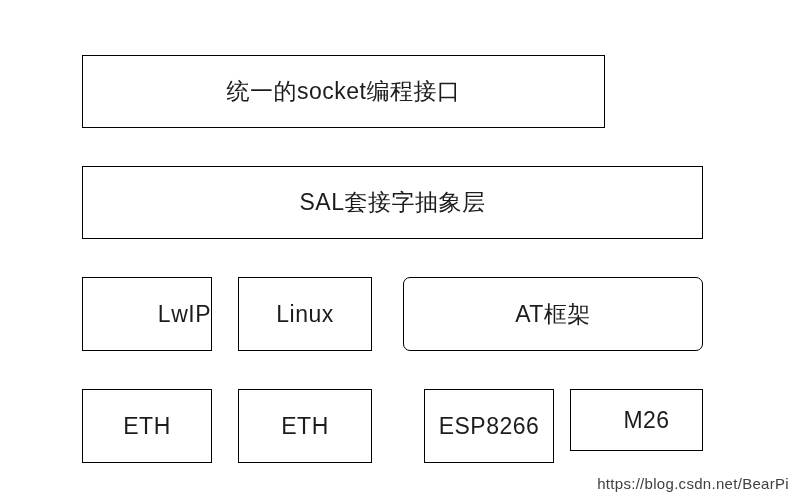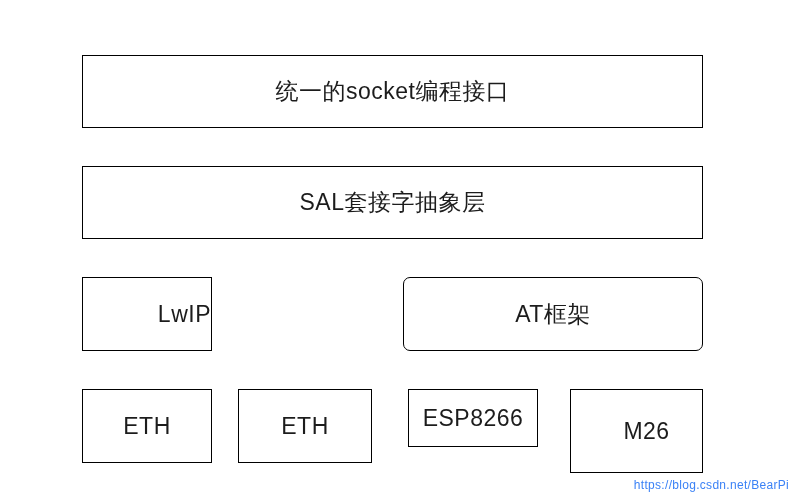--- a/index.html
+++ b/index.html
@@ -24,57 +24,60 @@
     justify-content: center;
     box-sizing: border-box;
   }
   .box span {
     font-size: 23px;
     color: #1c1c1c;
     letter-spacing: 0.5px;
     white-space: nowrap;
   }
   
-  .b-socket { left: 82px;  top: 55px;  width: 621px; height: 73px; }
+  .b-socket { left: 82px;  top: 55px;  width: 523px; height: 73px; }
   
   .b-sal    { left: 82px;  top: 166px; width: 621px; height: 73px; text-align: center; }
   
   .b-lwip   { left: 82px;  top: 277px; width: 130px; height: 74px; justify-content: flex-end; }
   .b-linux  { left: 238px; top: 277px; width: 134px; height: 74px; }
   .b-at     { left: 403px; top: 277px; width: 300px; height: 74px; border-radius: 7px; }
   
   .b-eth1   { left: 82px;  top: 389px; width: 130px; height: 74px; }
   .b-eth2   { left: 238px; top: 389px; width: 134px; height: 74px; }
-  .b-esp    { left: 408px; top: 389px; width: 130px; height: 58px; }
-  .b-m26    { left: 570px; top: 389px; width: 133px; height: 84px; padding-left: 20px; }
+  .b-esp    { left: 424px; top: 389px; width: 130px; height: 74px; }
+  .b-m26    { left: 570px; top: 389px; width: 133px; height: 62px; padding-left: 20px; }
 
   .watermark {
     position: absolute;
     right: 8px;
     bottom: 8px;
-    font-size: 12px;
-    color: #3b82f6;
+    font-size: 15px;
+    color: #404040;
     letter-spacing: 0.3px;
   }
 </style>
 </head>
 <body>
 
 <div class="canvas">
 
   <div class="box b-socket">
     <span>统一的socket编程接口</span>
   </div>
 
   <div class="box b-sal">
     <span>SAL套接字抽象层</span>
   </div>
 
   <div class="box b-lwip">
     <span>LwIP</span>
+  </div>
+  <div class="box b-linux">
+    <span>Linux</span>
   </div>
   <div class="box b-at">
     <span>AT框架</span>
   </div>
 
   <div class="box b-eth1">
     <span>ETH</span>
   </div>
   <div class="box b-eth2">
     <span>ETH</span>

